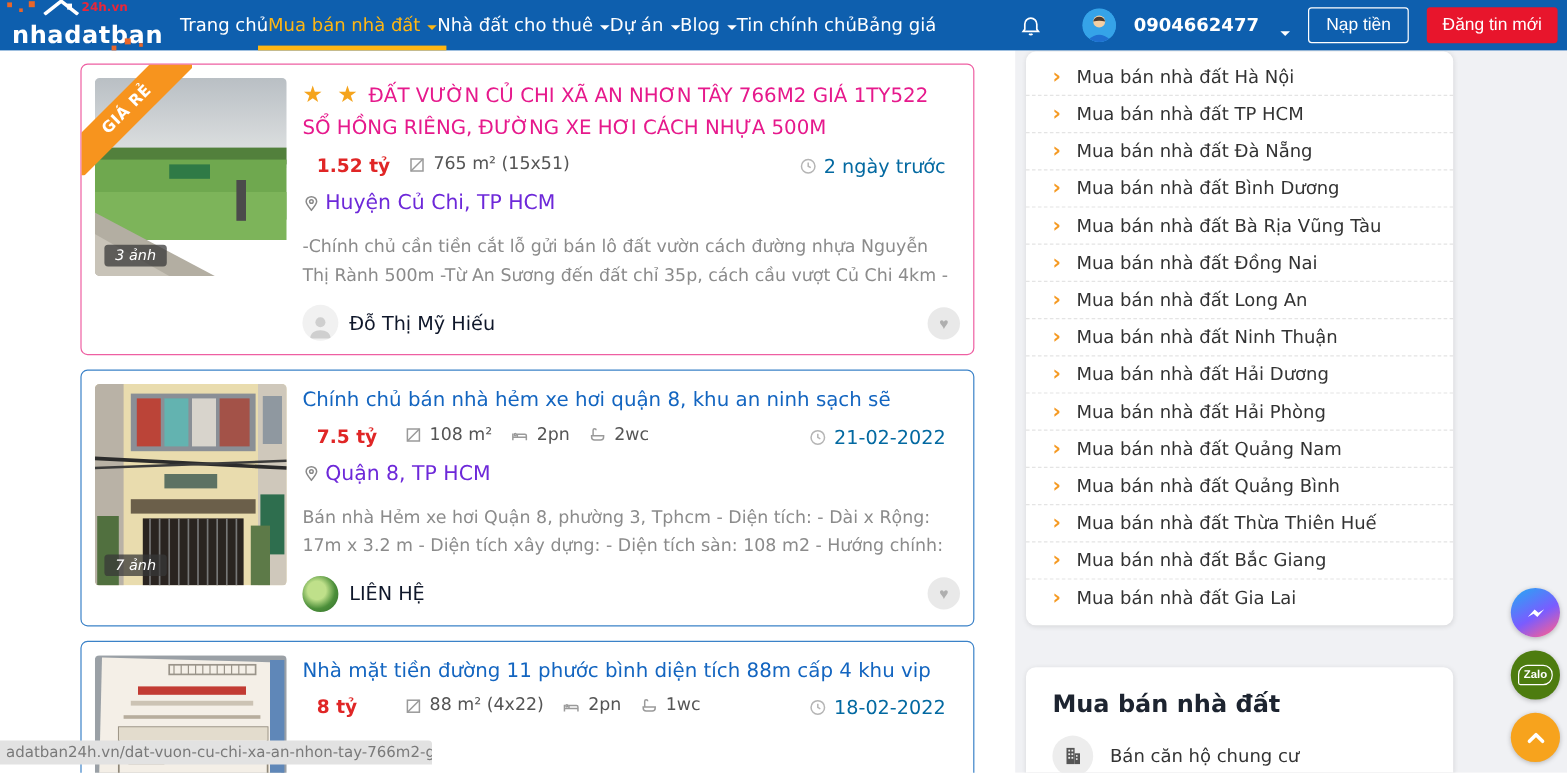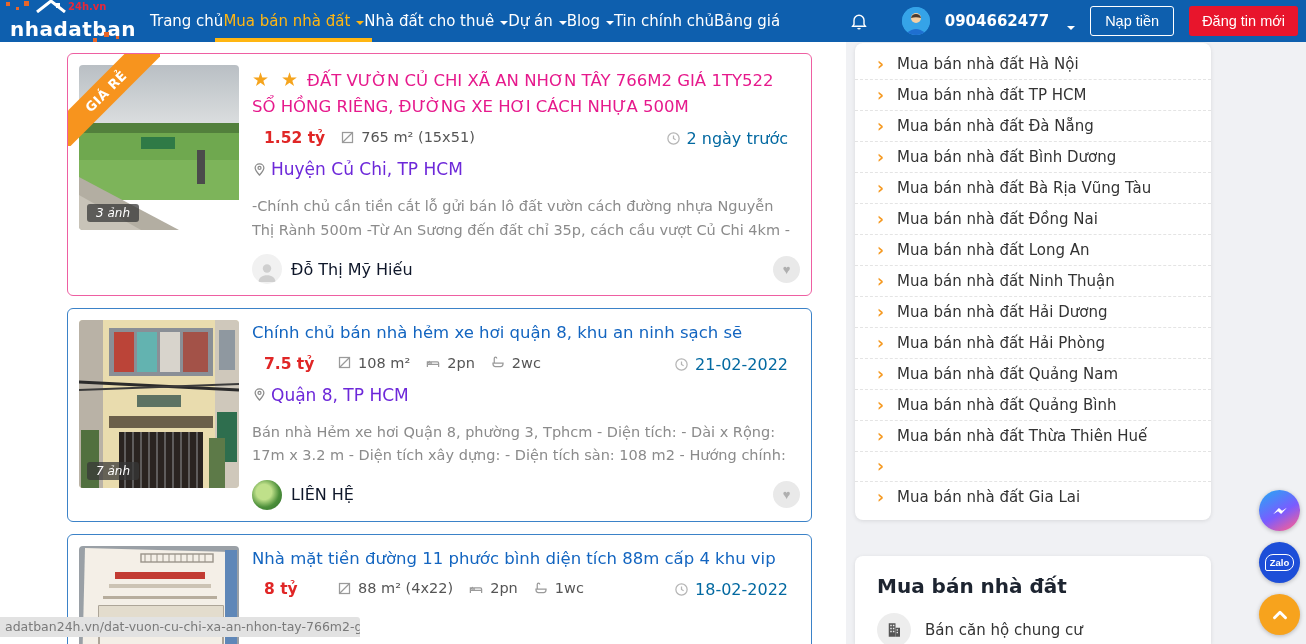--- a/index.html
+++ b/index.html
@@ -78,21 +78,21 @@
   .cat-title { font-size:20px; font-weight:bold; color:#1d2430; margin-bottom:15px; }
   .cat-item { display:flex; align-items:center; gap:14px; font-size:15px; color:#333; cursor:pointer; }
   .cat-icon { width:34px; height:34px; border-radius:50%; background:#ededed; display:flex;
     align-items:center; justify-content:center; flex-shrink:0; }
 
   
   .float-btn { position:absolute; left:1259px; width:41px; height:41px; border-radius:50%;
     display:flex; align-items:center; justify-content:center; cursor:pointer; border:none;
     box-shadow:0 1px 4px rgba(0,0,0,.25); }
   .f-mess { top:490px; background:linear-gradient(150deg,#2aa4f4 5%,#7a5cff 55%,#ff5f8f 95%); }
-  .f-zalo { top:542px; background:#1d4ed8; color:#fff; font-size:11px; font-weight:bold;text-align:right; }
+  .f-zalo { top:542px; background:#4d7c0f; color:#fff; font-size:11px; font-weight:bold;text-align:right; }
   .f-up   { top:594px; background:#f7a31d; }
   .zalo-txt { border:1.5px solid #fff; border-radius:8px 8px 8px 2px; padding:2px 4px; font-size:9.5px; }
 
   
   .status { position:absolute; left:0; top:617px; height:20px; max-width:360px; background:#e2e2e2;
     color:#7a7a7a; font-size:12.5px; padding:2px 10px 0 5px; white-space:nowrap; overflow:hidden;
     border-top-right-radius:3px; z-index:40; }
 </style>
 </head>
 <body>
@@ -418,20 +418,21 @@
   <div class="side-item">
       <span class="chev">›</span>
       <span>Mua bán nhà đất Quảng Bình</span>
     </div>
   <div class="side-item">
       <span class="chev">›</span>
       <span>Mua bán nhà đất Thừa Thiên Huế</span>
     </div>
   <div class="side-item">
       <span class="chev">›</span>
+      <span>Mua bán nhà đất Bắc Giang</span>
     </div>
   <div class="side-item">
       <span class="chev">›</span>
       <span>Mua bán nhà đất Gia Lai</span>
     </div>
 </aside>
 
 <aside class="cat-card">
   <h2 class="cat-title">Mua bán nhà đất</h2>
   <div class="cat-item">

